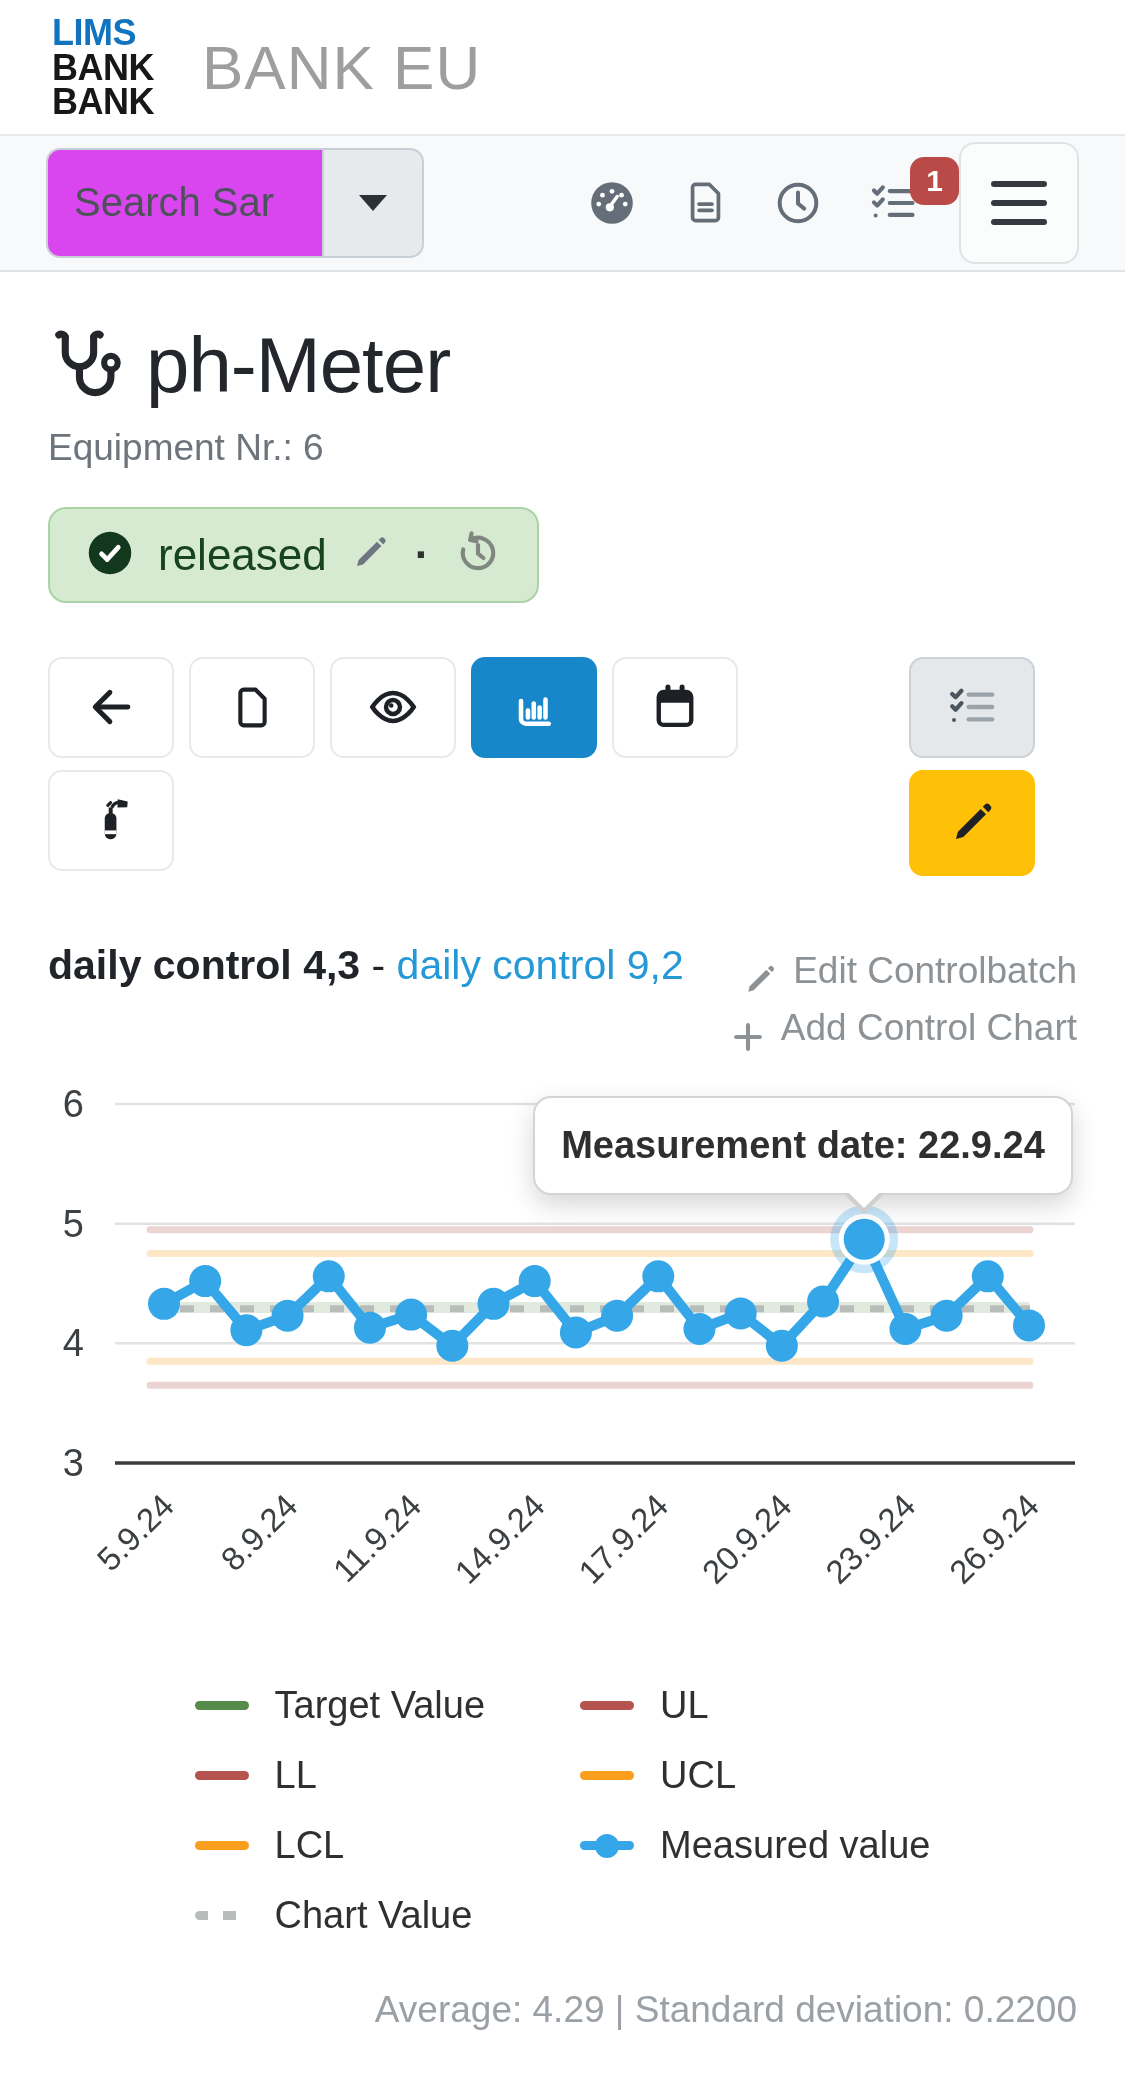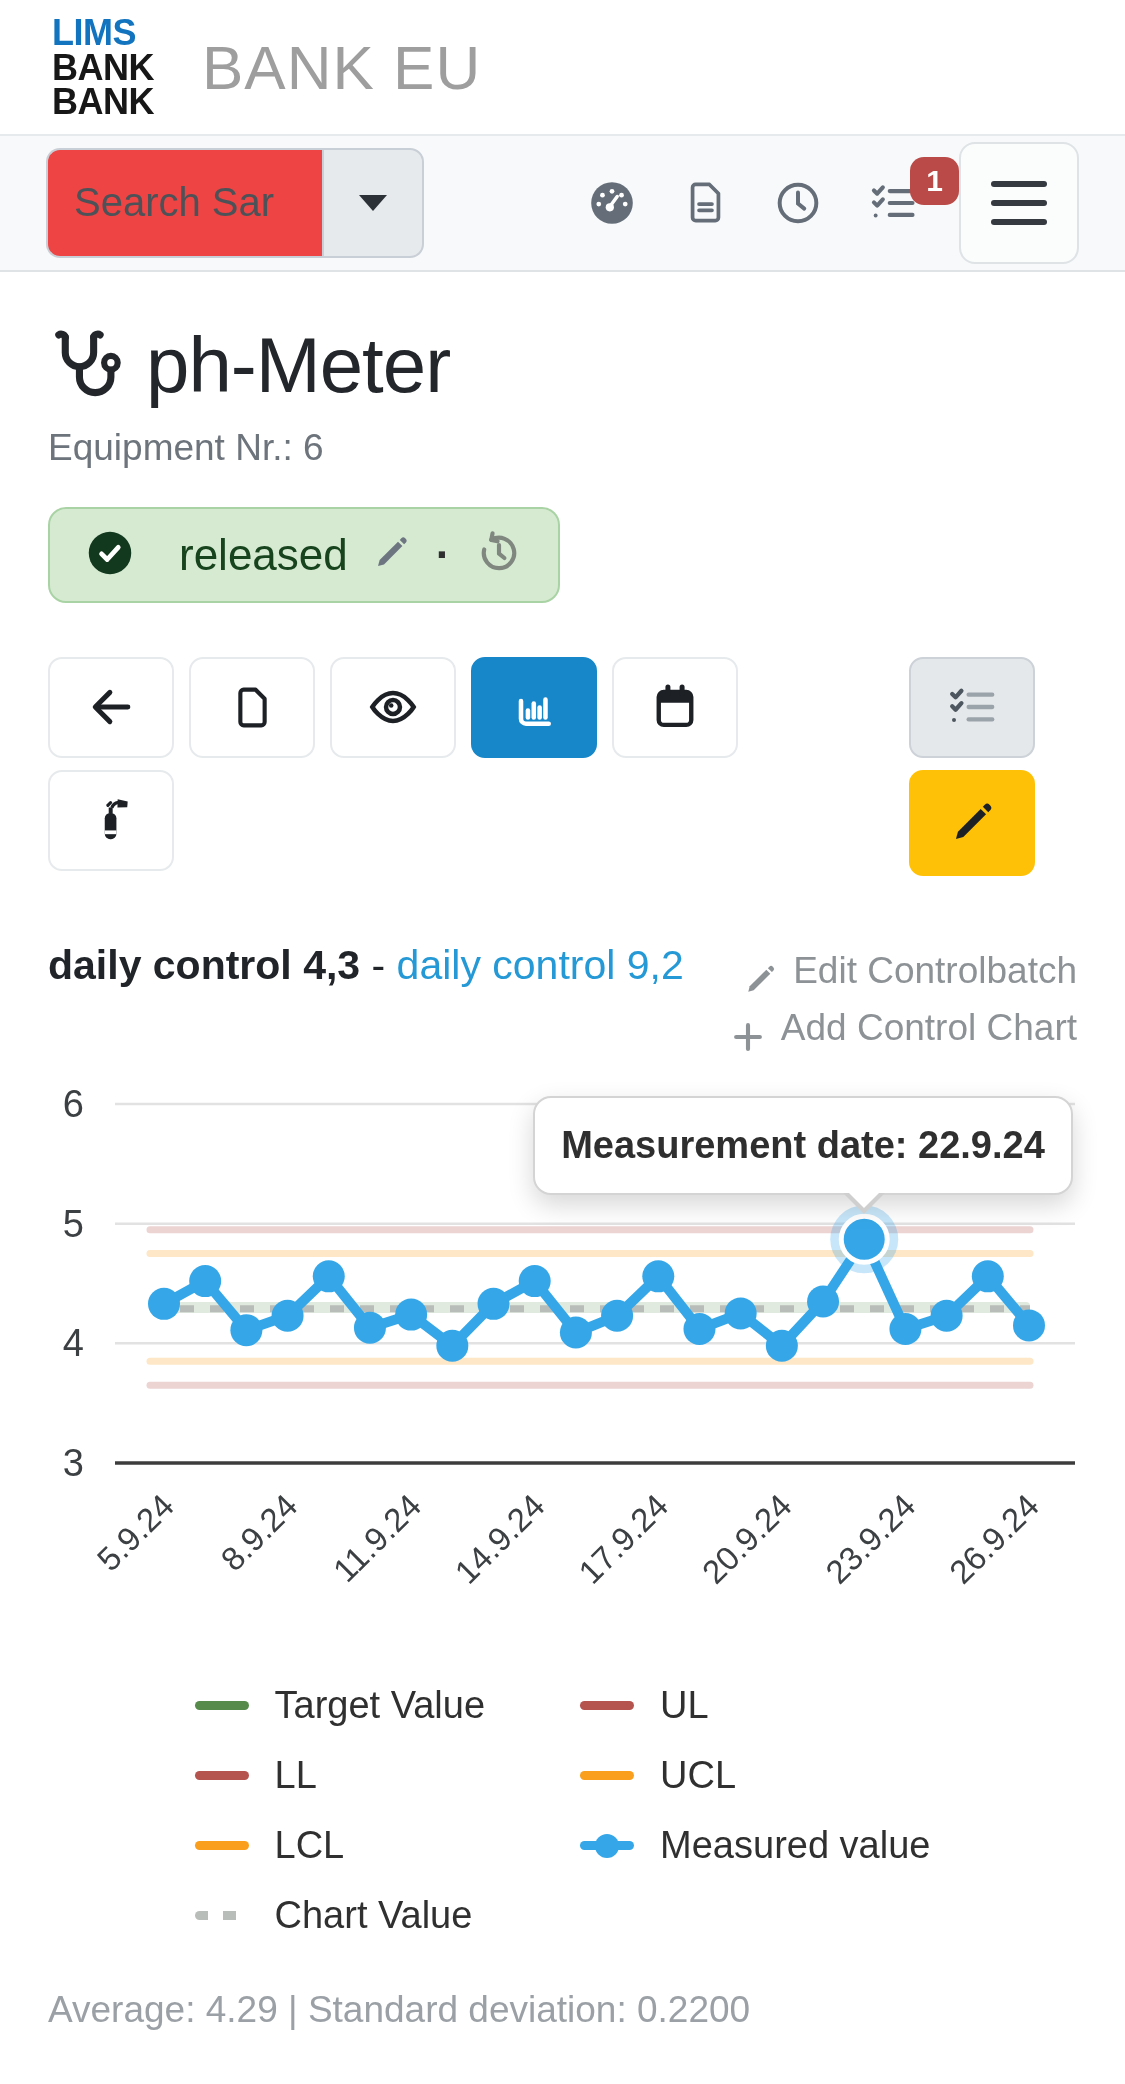--- a/index.html
+++ b/index.html
@@ -10,37 +10,37 @@
     color:#23272b;
   }
   
   .app-header { display:flex; align-items:center; padding:16px 0 14px 52px; }
   .logo { display:flex; flex-direction:column; line-height:.96; font-weight:700; font-size:36px; letter-spacing:-.5px; color:#171717; cursor:pointer; }
   .logo .l-blue { color:#1274bf; }
   .app-title { margin-left:48px; font-size:62px; color:#9e9e9e; letter-spacing:1px; font-weight:400; }
   
   .toolbar { height:138px; background:#f8f9fa; border-top:2px solid #e7eaec; border-bottom:2px solid #dfe3e6; display:flex; align-items:center; padding:0 46px; }
   .search-group { display:flex; height:110px; }
-  .search-group input { width:276px; height:110px; border:2px solid #c9cfd6; border-right:none; border-radius:14px 0 0 14px; padding:0 4px 0 26px; font-size:40px; color:#343a40; font-family:inherit; background:#ef4444; outline:none; }
+  .search-group input { width:276px; height:110px; border:2px solid #c9cfd6; border-right:none; border-radius:14px 0 0 14px; padding:0 4px 0 26px; font-size:40px; color:#343a40; font-family:inherit; background:#d946ef; outline:none; }
   .search-group input::placeholder { color:#4c5258; }
   .dd-btn { width:102px; height:110px; border:2px solid #c9cfd6; border-radius:0 14px 14px 0; background:#e7eaed; display:flex; align-items:center; justify-content:center; cursor:pointer; }
   .caret { width:0; height:0; border-left:14px solid transparent; border-right:14px solid transparent; border-top:16px solid #2b3136; }
   .tb-icons { margin-left:auto; display:flex; align-items:center; gap:44px; margin-right:40px; }
   .tb-icon { display:flex; cursor:pointer; }
   .badge-wrap { position:relative; display:flex; }
   .count-badge { position:absolute; top:-20px; right:-40px; background:#b94a47; color:#fff; font-size:30px; font-weight:700; padding:6px 16px; border-radius:14px; line-height:1.2; }
   .menu-btn { width:120px; height:122px; background:#fbfcfc; border:2px solid #dfe3e6; border-radius:16px; display:flex; flex-direction:column; justify-content:center; align-items:center; gap:13px; cursor:pointer; }
   .menu-btn i { width:56px; height:6px; border-radius:3px; background:#343a40; }
   
   main { padding:0 48px; }
   .title-row { display:flex; align-items:center; gap:24px; margin-top:48px; }
   .page-title { font-size:78px; font-weight:400; color:#23272b; letter-spacing:-1px; }
   .equipment { margin-top:16px; font-size:37px; color:#6d747c; }
   .status-badge { margin-top:38px; display:inline-flex; align-items:center; gap:22px; background:#d6ead2; border:2px solid #a9d3a4; border-radius:18px; padding:18px 34px; }
-  .status-badge .lbl { font-size:44px; color:#17431d;margin-left:21px; }
+  .status-badge .lbl { font-size:44px; color:#17431d; }
   .status-badge .sep-dot { font-size:44px; color:#2f2f2f; font-weight:700; padding:0 2px; }
   
   .btn-rows { margin-top:54px; }
   .btn-row { display:flex; gap:15px; align-items:stretch; }
   .btn-row + .btn-row { margin-top:12px; }
   .act-btn { width:126px; height:101px; background:#fff; border:2px solid #e7eaec; border-radius:14px; display:flex; align-items:center; justify-content:center; cursor:pointer; }
   .act-btn.active { background:#1787c9; border-color:#1787c9; }
   .act-btn.gray { background:#e4e8ea; border-color:#ccd2d8; }
   .act-btn.yellow { background:#ffc107; border-color:#ffc107; height:106px; }
   .right-slot { margin-left:auto; margin-right:42px; }
@@ -56,21 +56,21 @@
   .chart-wrap svg.main-chart { display:block; width:1125px; height:592px; }
   .chart-tooltip { position:absolute; left:533px; top:26px; width:540px; background:#fff; border:2px solid #d4d4d4; border-radius:18px; box-shadow:0 10px 26px rgba(0,0,0,.16); padding:26px 10px; text-align:center; font-size:38px; font-weight:700; color:#2f2f2f; --ax:61%; }
   .chart-tooltip::before { content:''; position:absolute; top:100%; left:var(--ax); transform:translateX(-50%); border:21px solid transparent; border-top-color:#cfcfcf; border-bottom:0; }
   .chart-tooltip::after { content:''; position:absolute; top:calc(100% - 3px); left:var(--ax); transform:translateX(-50%); border:18px solid transparent; border-top-color:#fff; border-bottom:0; }
   
   .legend { margin-top:22px; display:grid; grid-auto-flow:column; grid-template-rows:repeat(4,auto); grid-template-columns:repeat(2,max-content); column-gap:95px; row-gap:27px; justify-content:center; }
   .lg-item { display:flex; align-items:center; gap:26px; font-size:38px; color:#303030; cursor:pointer; }
   .sw { position:relative; width:54px; height:9px; border-radius:5px; flex:0 0 auto; }
   .sw .dot { position:absolute; left:50%; top:50%; width:24px; height:24px; border-radius:50%; transform:translate(-50%,-50%); }
   
-  .stats-line { margin:52px 0 46px; text-align:left; font-size:37px; color:#9aa0a5; }
+  .stats-line { margin:52px 0 46px; text-align:right; font-size:37px; color:#9aa0a5; }
 </style>
 </head>
 <body>
 
 <header class="app-header">
   <div class="logo">
     <span class="l-blue">LIMS</span>
     <span>BANK</span>
     <span>BANK</span>
   </div>

